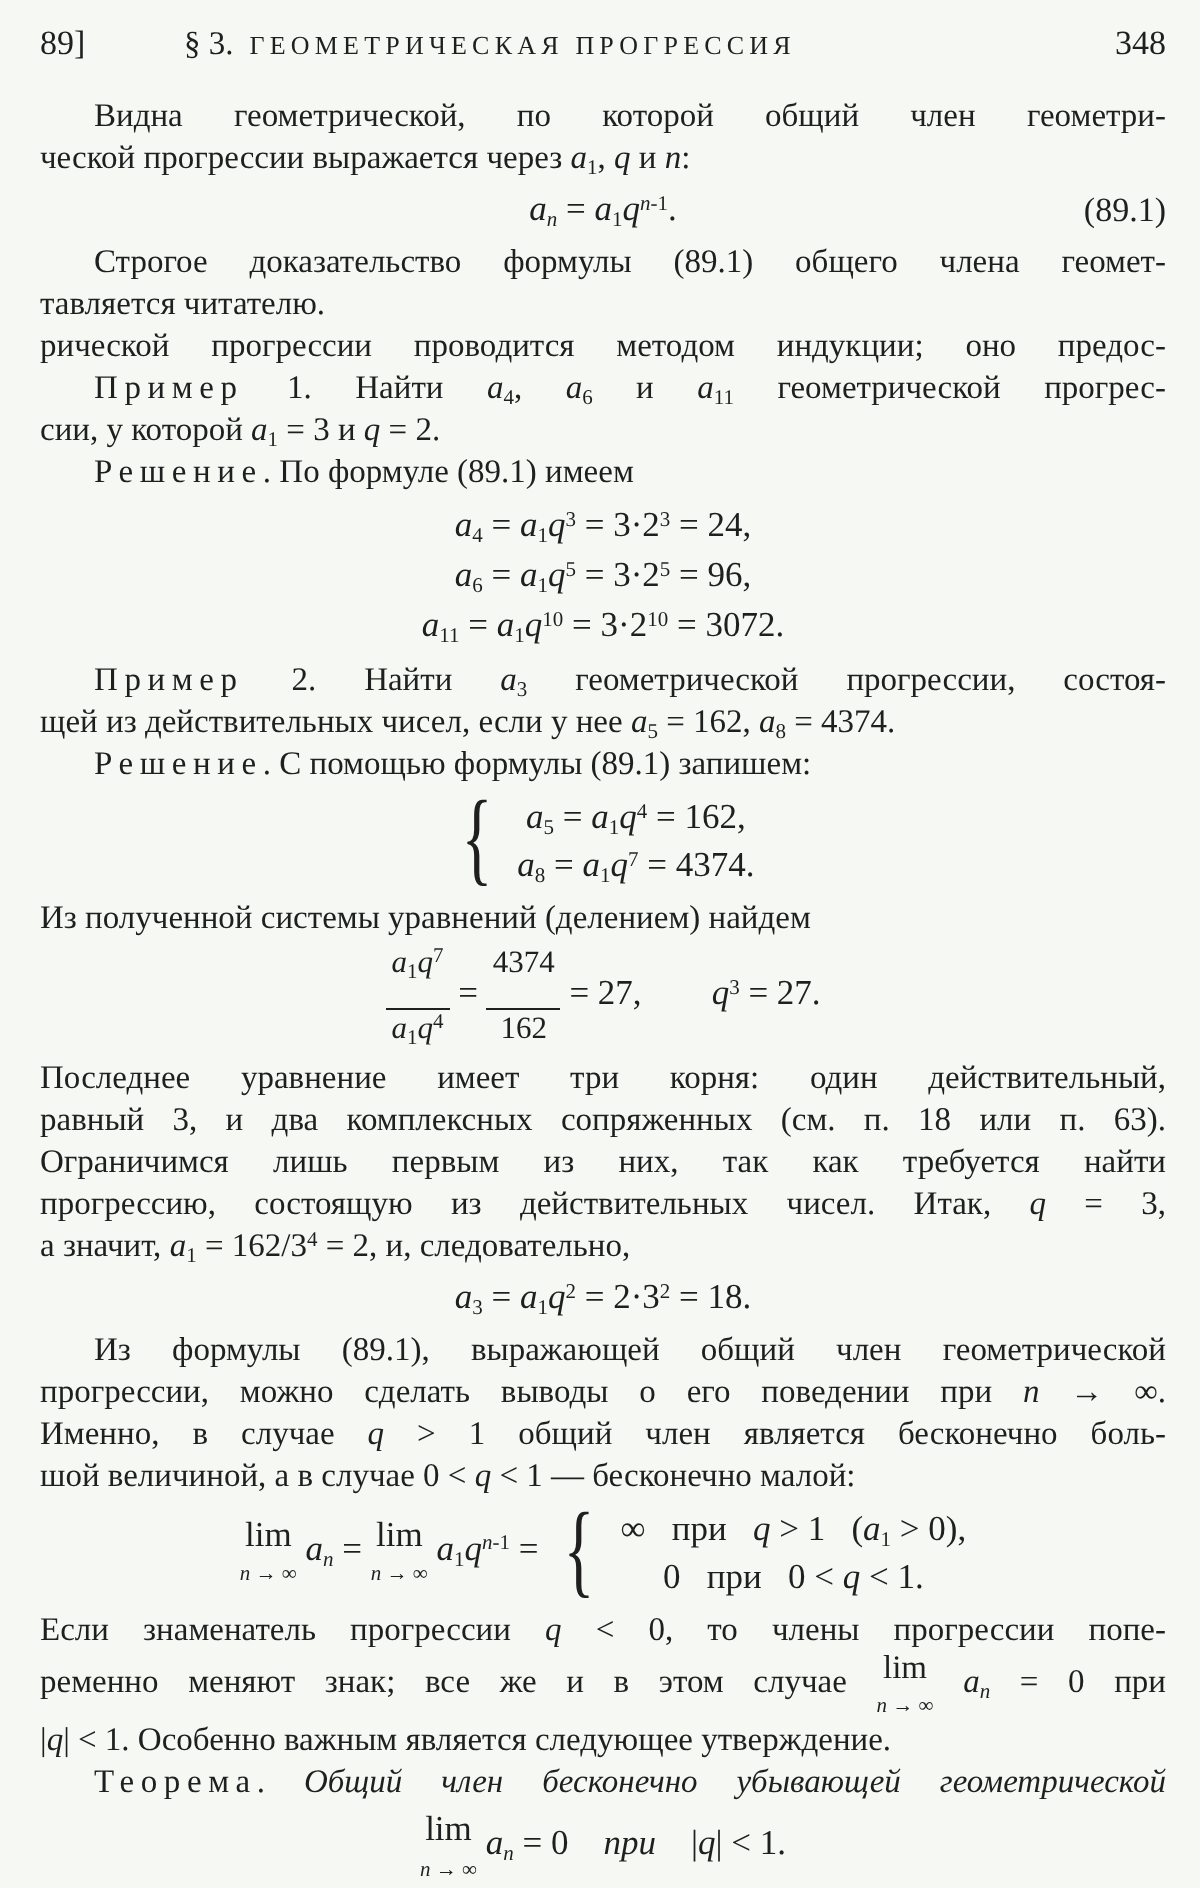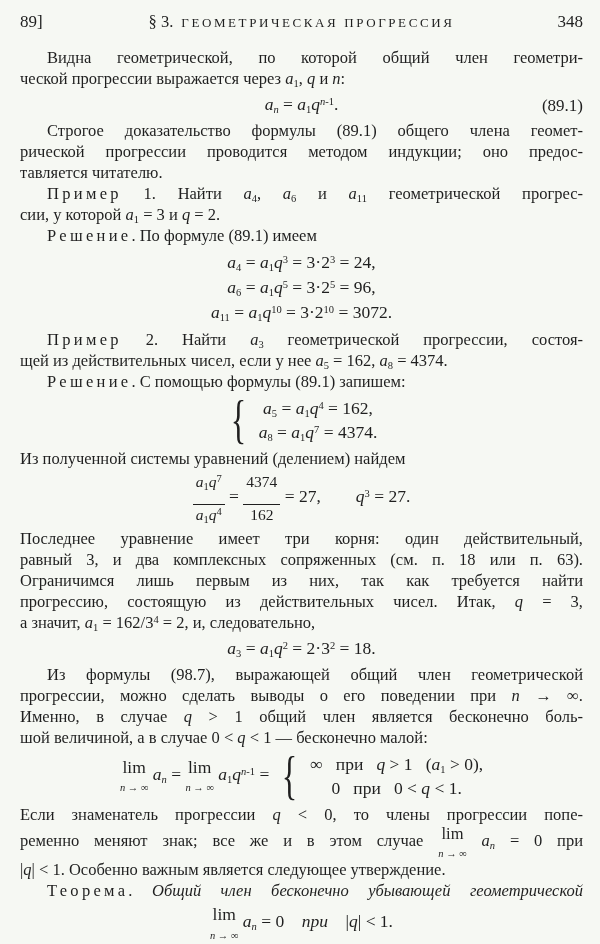--- a/index.html
+++ b/index.html
@@ -11,21 +11,21 @@
   .page {
     width:600px; height:944px; box-sizing:border-box;
     background:#f6f8f3;
     color:#1f1f1f;
     padding:12px 17px 0 20px;
     overflow:hidden;
   }
   
   .hdr { display:flex; align-items:baseline; margin-bottom:15px; }
   .hdr-left  { width:72px; font-size:17px; }
-  .hdr-center{ flex:1; text-align:center; white-space:nowrap; }
+  .hdr-center{ flex:1; text-align:left; white-space:nowrap; }
   .hdr-sec   { font-size:16.5px; }
   .hdr-title { font-size:13px; letter-spacing:2.6px; margin-left:4px; }
   .hdr-right { width:72px; text-align:right; font-size:17px; }
 
   
   .para { margin:0; }
   .line {
     font-size:16.5px; line-height:21px;
     text-align:justify; text-align-last:justify;
   }
@@ -83,22 +83,22 @@
     <div class="line last">ческой прогрессии выражается через <i>a</i><sub>1</sub>, <i>q</i> и <i>n</i>:</div>
   </div>
 
   <div class="formula">
     <span><i>a</i><sub><i>n</i></sub> = <i>a</i><sub>1</sub><i>q</i><sup><i>n</i>-1</sup>.</span>
     <span class="f-tag">(89.1)</span>
   </div>
 
   <div class="para">
     <div class="line first">Строгое доказательство формулы (89.1) общего члена геомет-</div>
+    <div class="line last">тавляется читателю.</div>
     <div class="line">рической прогрессии проводится методом индукции; оно предос-</div>
-    <div class="line last">тавляется читателю.</div>
   </div>
 
   <div class="para">
     <div class="line first"><span class="lsp">Пример</span> 1. Найти <i>a</i><sub>4</sub>, <i>a</i><sub>6</sub> и <i>a</i><sub>11</sub> геометрической прогрес-</div>
     <div class="line last">сии, у которой <i>a</i><sub>1</sub> = 3 и <i>q</i> = 2.</div>
   </div>
 
   <div class="para">
     <div class="line first last"><span class="lsp">Решение</span>. По формуле (89.1) имеем</div>
   </div>
@@ -146,21 +146,21 @@
     <div class="line">Ограничимся лишь первым из них, так как требуется найти</div>
     <div class="line">прогрессию, состоящую из действительных чисел. Итак, <i>q</i> = 3,</div>
     <div class="line last">а значит, <i>a</i><sub>1</sub> = 162/3<sup>4</sup> = 2, и, следовательно,</div>
   </div>
 
   <div class="formula">
     <span><i>a</i><sub>3</sub> = <i>a</i><sub>1</sub><i>q</i><sup>2</sup> = 2·3<sup>2</sup> = 18.</span>
   </div>
 
   <div class="para">
-    <div class="line first">Из формулы (98.7), выражающей общий член геометрической</div>
+    <div class="line first">Из формулы (89.1), выражающей общий член геометрической</div>
     <div class="line">прогрессии, можно сделать выводы о его поведении при <i>n</i> → ∞.</div>
     <div class="line">Именно, в случае <i>q</i> &gt; 1 общий член является бесконечно боль-</div>
     <div class="line last">шой величиной, а в случае 0 &lt; <i>q</i> &lt; 1 — бесконечно малой:</div>
   </div>
 
   <div class="formula f-row">
     <span><span class="stk">
           <span class="stk-t">lim</span>
           <span class="stk-b"><i>n</i> → ∞</span>
         </span> <i>a</i><sub><i>n</i></sub> = <span class="stk">

